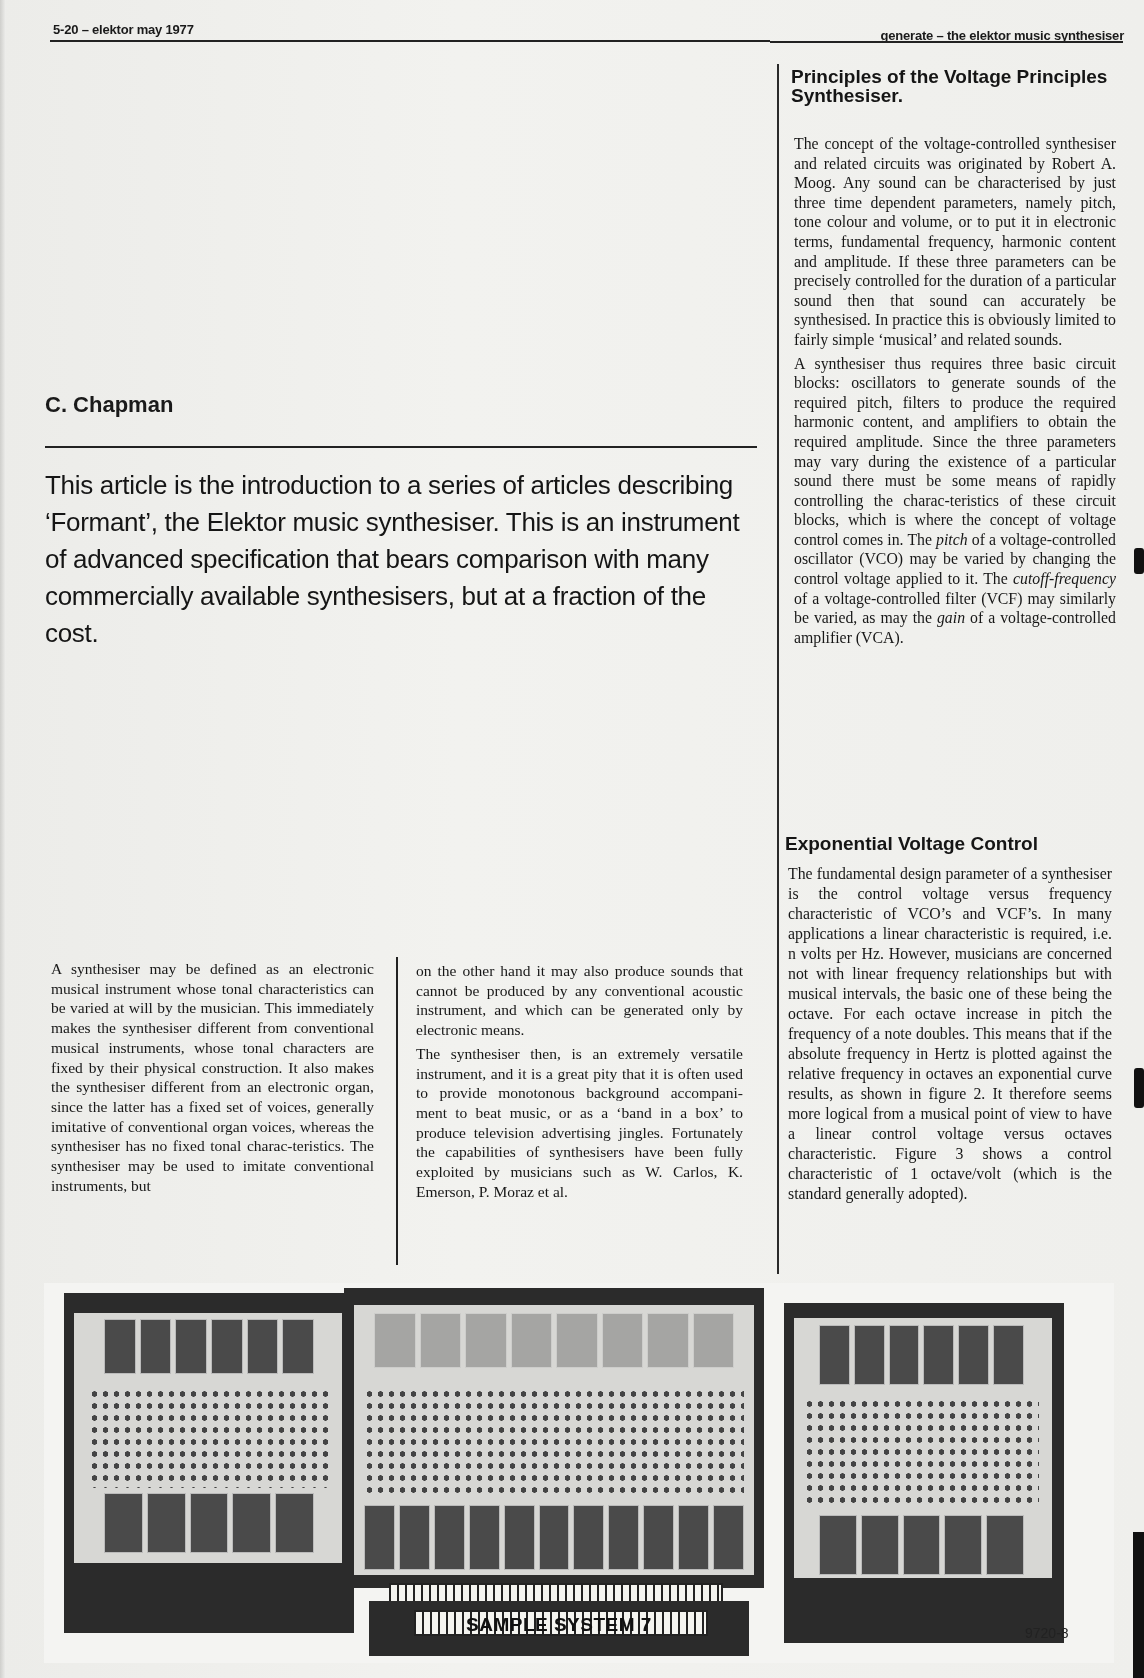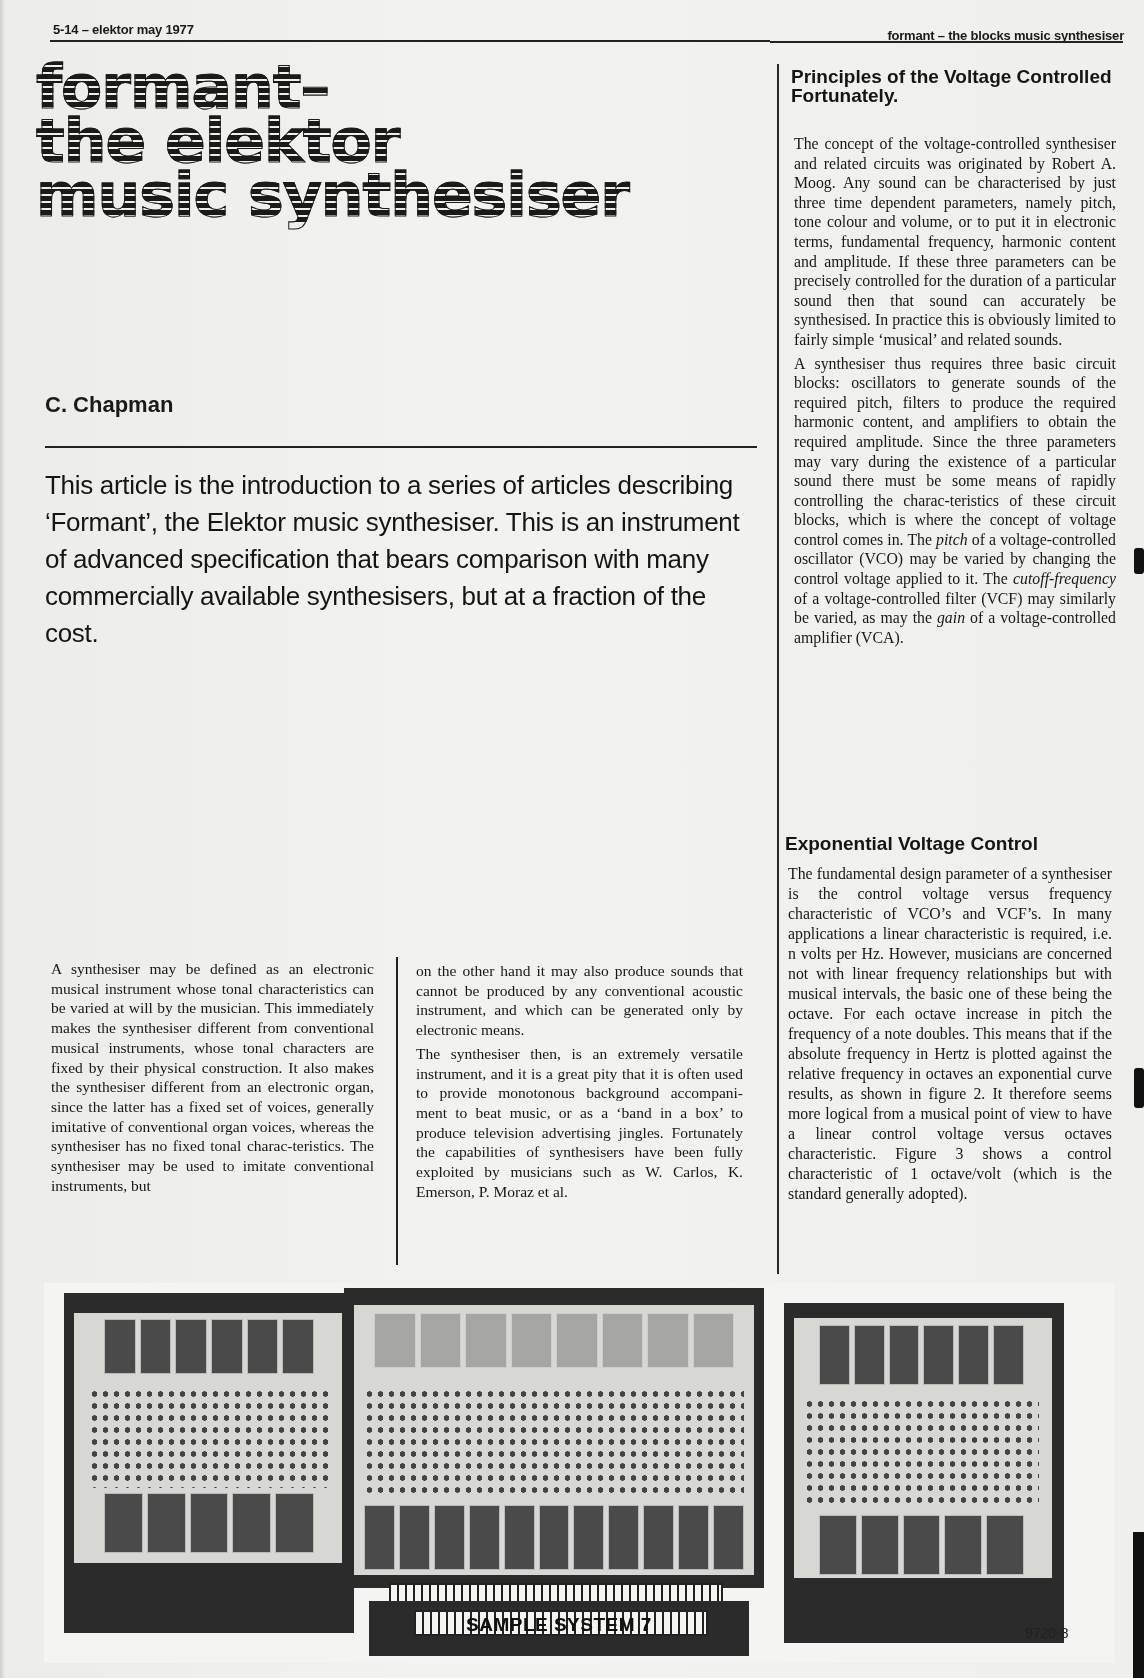--- a/index.html
+++ b/index.html
@@ -88,49 +88,44 @@
     font-family: "Liberation Sans", sans-serif; font-size: 14px; color: #222;
   }
   .edge-mark { position: absolute; background: #111; }
 </style>
 </head>
 <body>
 
 <div class="page">
   <div class="left-edge"></div>
 
-  <div class="header-left">5-14 – elektor may 1977</div>
-  <div class="header-right">formant – the blocks music synthesiser</div>
+  <div class="header-left">5-20 – elektor may 1977</div>
+  <div class="header-right">generate – the elektor music synthesiser</div>
   <div class="rule-top-left"></div>
   <div class="rule-top-right"></div>
   <div class="col-divider"></div>
 
-  <h1 class="title" style="margin:0;">
-    <span class="line">formant–</span>
-    <span class="line">the elektor</span>
-    <span class="line">music synthesiser</span>
-  </h1>
 
   <div class="author">C. Chapman</div>
   <div class="rule-author"></div>
 
   <div class="intro">
     <p>This article is the introduction to a series of articles describing ‘Formant’, the Elektor music synthesiser. This is an instrument of advanced specification that bears comparison with many commercially available synthesisers, but at a fraction of the cost.</p>
   </div>
 
   <div class="body-col col-a">
     <p>A synthesiser may be defined as an electronic musical instrument whose tonal characteristics can be varied at will by the musician. This immediately makes the synthesiser different from conventional musical instruments, whose tonal characters are fixed by their physical construction. It also makes the synthesiser different from an electronic organ, since the latter has a fixed set of voices, generally imitative of conventional organ voices, whereas the synthesiser has no fixed tonal charac-teristics. The synthesiser may be used to imitate conventional instruments, but</p>
   </div>
   <div class="col-divider-small"></div>
   <div class="body-col col-b">
     <p>on the other hand it may also produce sounds that cannot be produced by any conventional acoustic instrument, and which can be generated only by electronic means.</p>
     <p>The synthesiser then, is an extremely versatile instrument, and it is a great pity that it is often used to provide monotonous background accompani-ment to beat music, or as a ‘band in a box’ to produce television advertising jingles. Fortunately the capabilities of synthesisers have been fully exploited by musicians such as W. Carlos, K. Emerson, P. Moraz et al.</p>
   </div>
 
-  <div class="subhead sh1">Principles of the Voltage Controlled Fortunately.</div>
+  <div class="subhead sh1">Principles of the Voltage Principles Synthesiser.</div>
   <div class="body-col col-right">
     <p>The concept of the voltage-controlled synthesiser and related circuits was originated by Robert A. Moog. Any sound can be characterised by just three time dependent parameters, namely pitch, tone colour and volume, or to put it in electronic terms, fundamental frequency, harmonic content and amplitude. If these three parameters can be precisely controlled for the duration of a particular sound then that sound can accurately be synthesised. In practice this is obviously limited to fairly simple ‘musical’ and related sounds.</p>
     <p><span>A synthesiser thus requires three basic circuit blocks: oscillators to generate sounds of the required pitch, filters to produce the required harmonic content, and amplifiers to obtain the required amplitude. Since the three parameters may vary during the existence of a particular sound there must be some means of rapidly controlling the charac-teristics of these circuit blocks, which is where the concept of voltage control comes in. The </span><em>pitch</em><span> of a voltage-controlled oscillator (VCO) may be varied by changing the control voltage applied to it. The </span><em>cutoff-frequency</em><span> of a voltage-controlled filter (VCF) may similarly be varied, as may the </span><em>gain</em><span> of a voltage-controlled amplifier (VCA).</span></p>
   </div>
 
   <div class="subhead sh2">Exponential Voltage Control</div>
   <div class="body-col col-right2">
     <p>The fundamental design parameter of a synthesiser is the control voltage versus frequency characteristic of VCO’s and VCF’s. In many applications a linear characteristic is required, i.e. n volts per Hz. However, musicians are concerned not with linear frequency relationships but with musical intervals, the basic one of these being the octave. For each octave increase in pitch the frequency of a note doubles. This means that if the absolute frequency in Hertz is plotted against the relative frequency in octaves an exponential curve results, as shown in figure 2. It therefore seems more logical from a musical point of view to have a linear control voltage versus octaves characteristic. Figure 3 shows a control characteristic of 1 octave/volt (which is the standard generally adopted).</p>
   </div>
 

